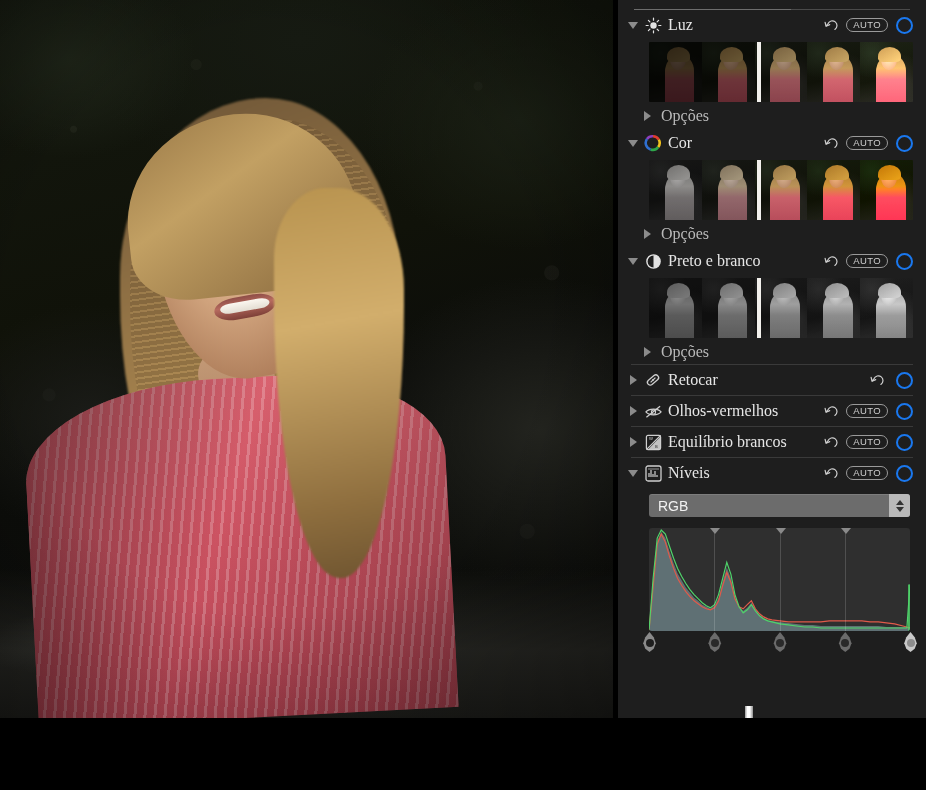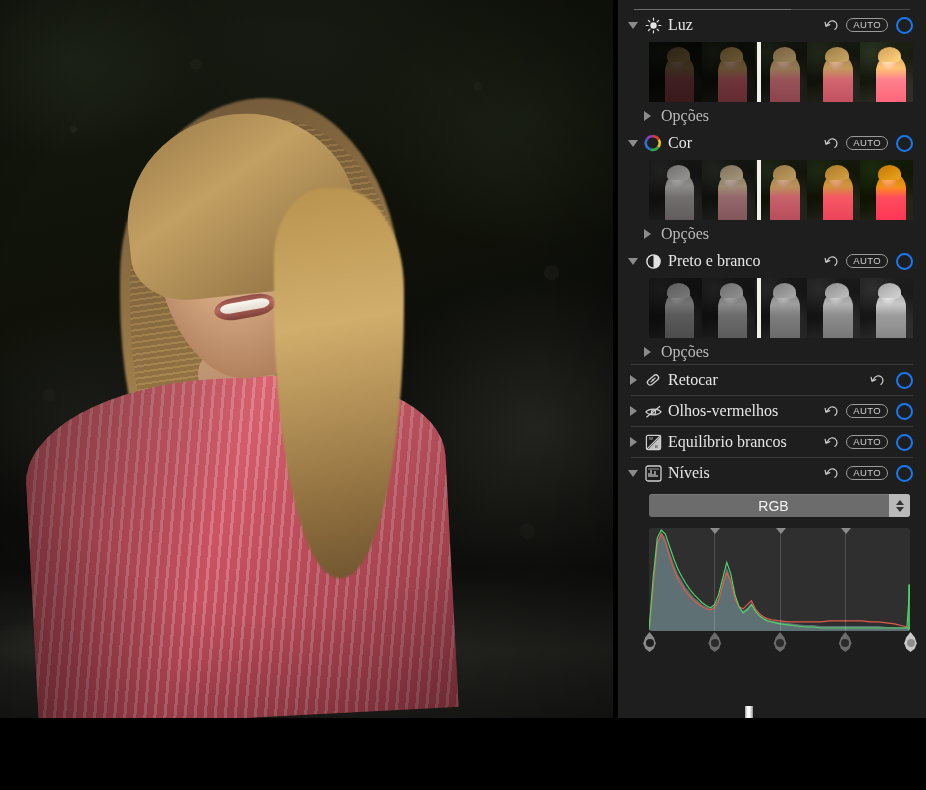--- a/index.html
+++ b/index.html
@@ -214,21 +214,21 @@
   }
 
   .sub-row {
     display: flex; align-items: center; height: 24px; padding-left: 21px;
   }
   .sub-row .lbl { font-size: 16px; color: #b9b9b9; padding-left: 6px; }
 
   .divider { height: 1px; background: #3a3a3a; margin: 0 13px 0 13px; }
 
   
-  .select-wrap { margin: 6px 16px 11px 31px; text-align: center; }
+  .select-wrap { margin: 6px 16px 11px 31px; }
   .select {
     display: flex; align-items: center; height: 23px;
     background: #6c6c6c; border-radius: 3px; overflow: hidden;
     box-shadow: inset 0 1px 0 rgba(255,255,255,.12);
     cursor: pointer;
   }
   .select .val { font-size: 14px; color: #f2f2f2; padding-left: 9px; flex: 1 1 auto; }
   .select .stepper {
     width: 21px; height: 23px; background: #b9b9b9; flex: 0 0 21px;
     display: flex; flex-direction: column; align-items: center; justify-content: center; gap: 2px;

